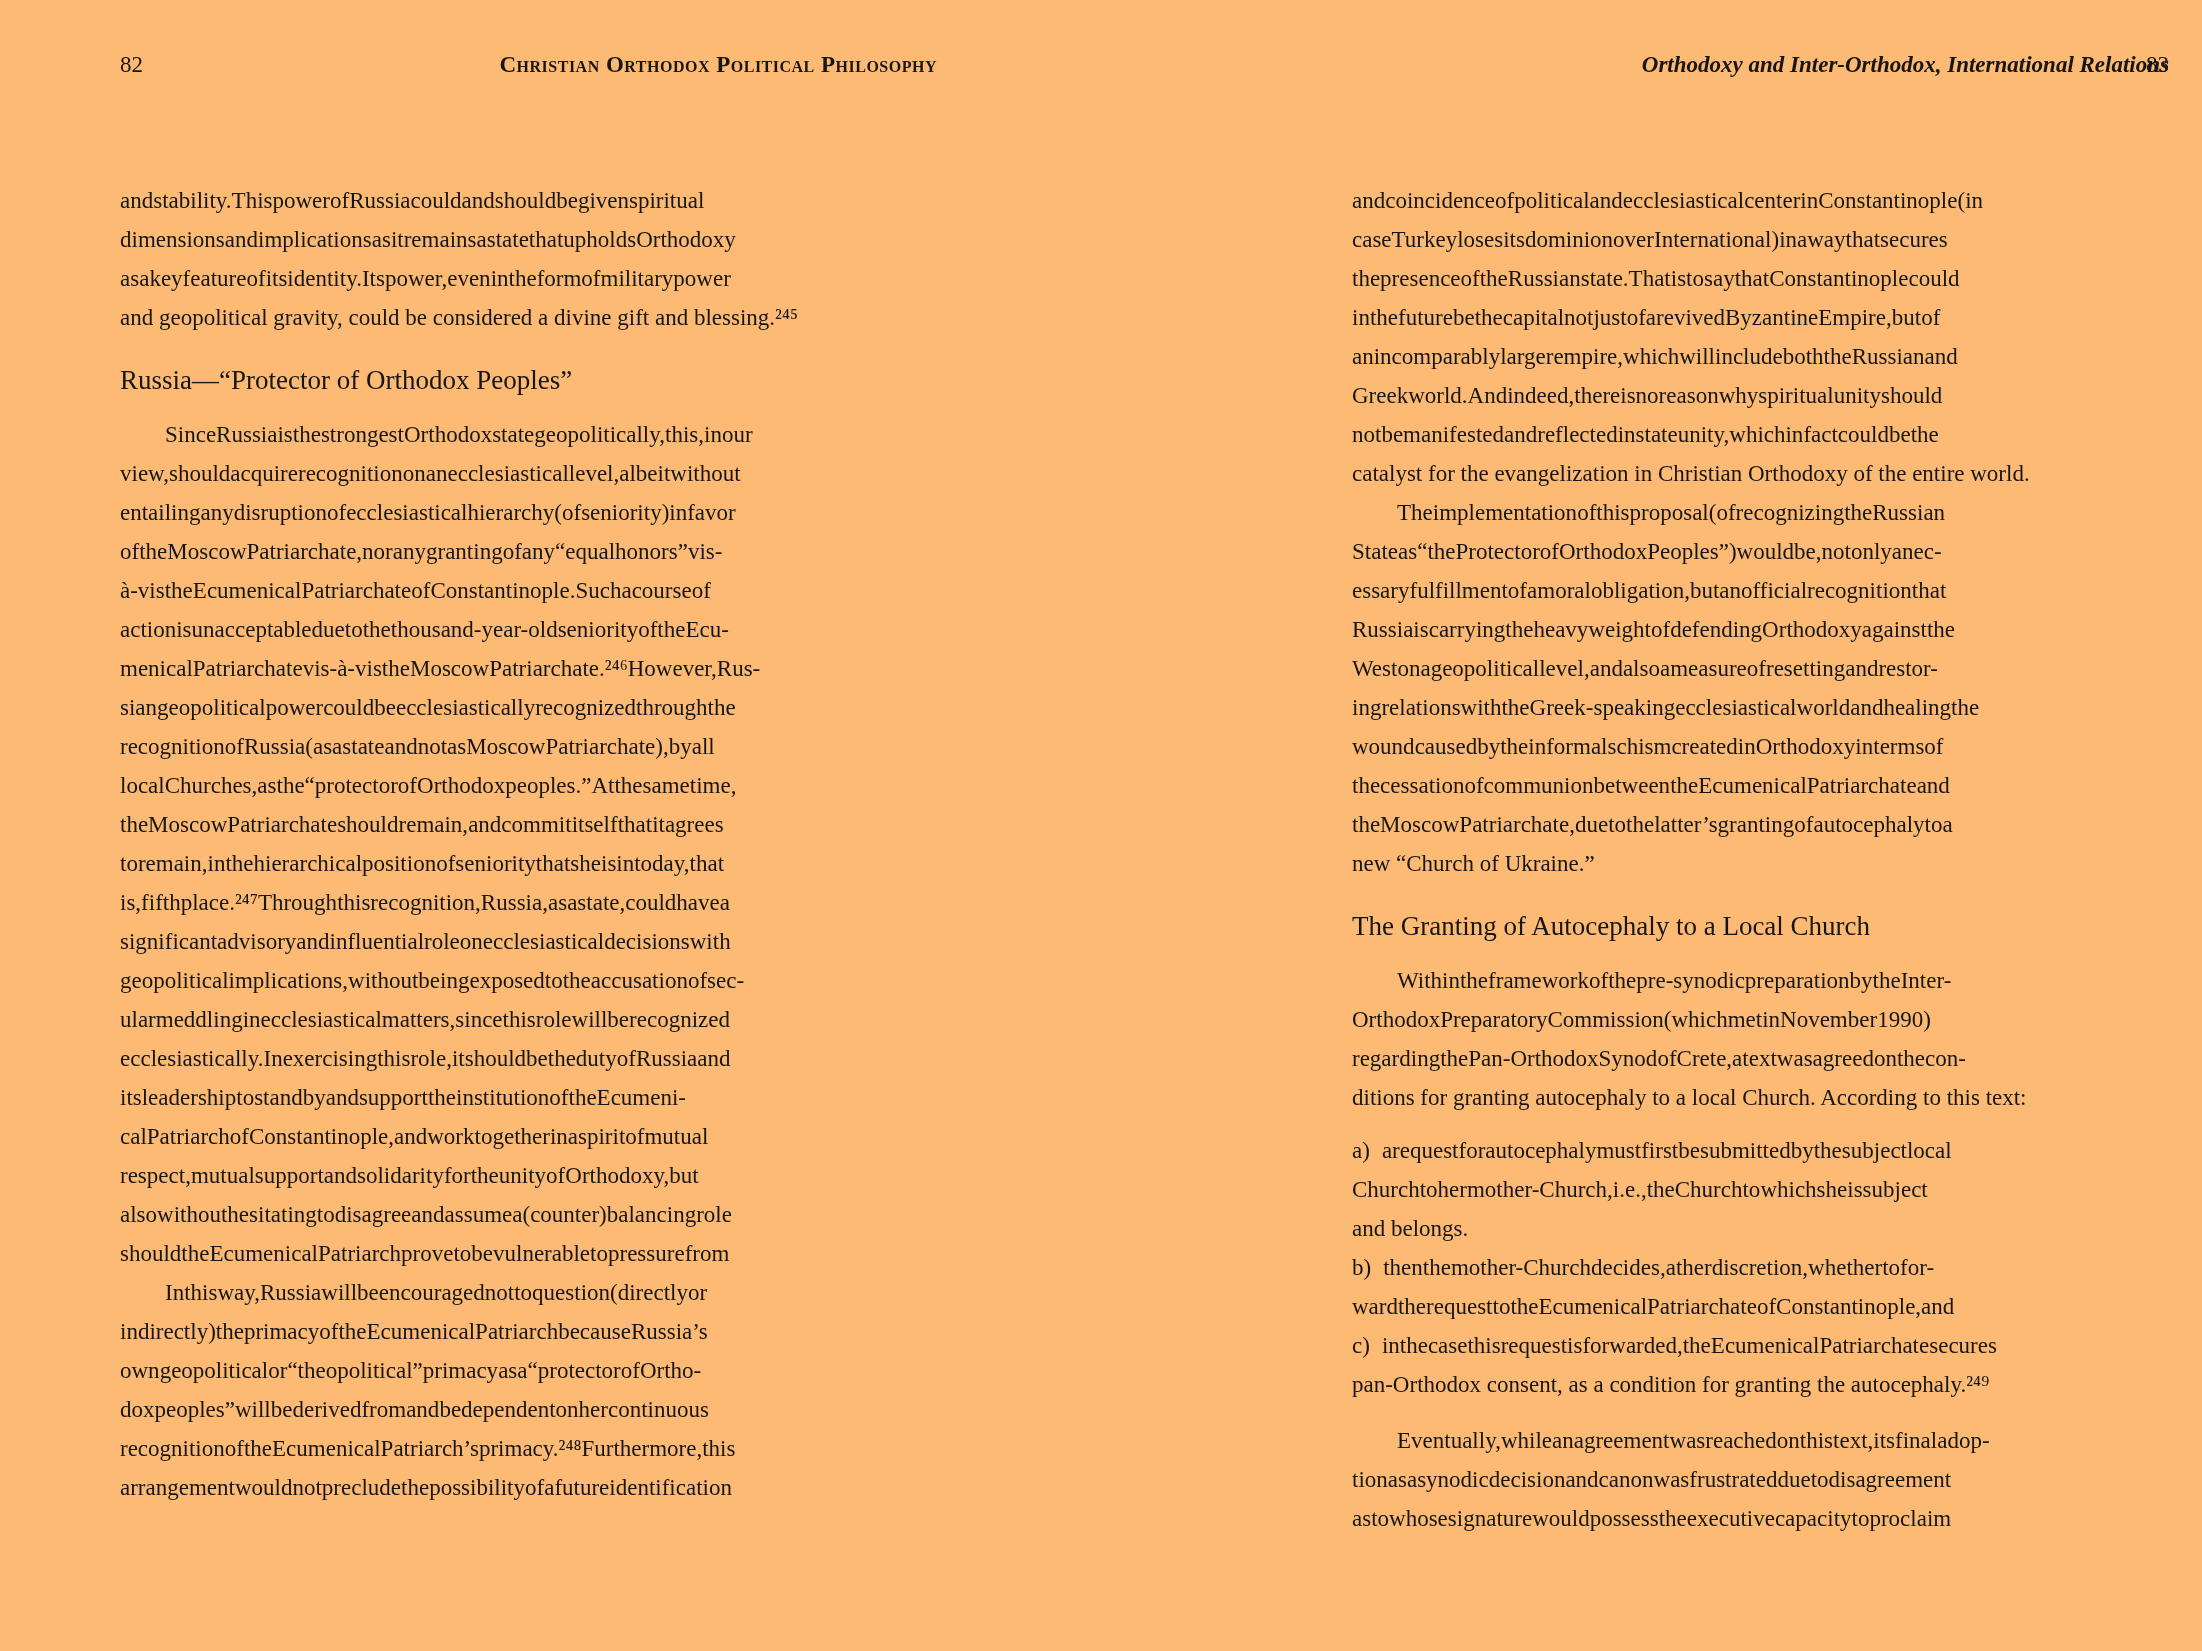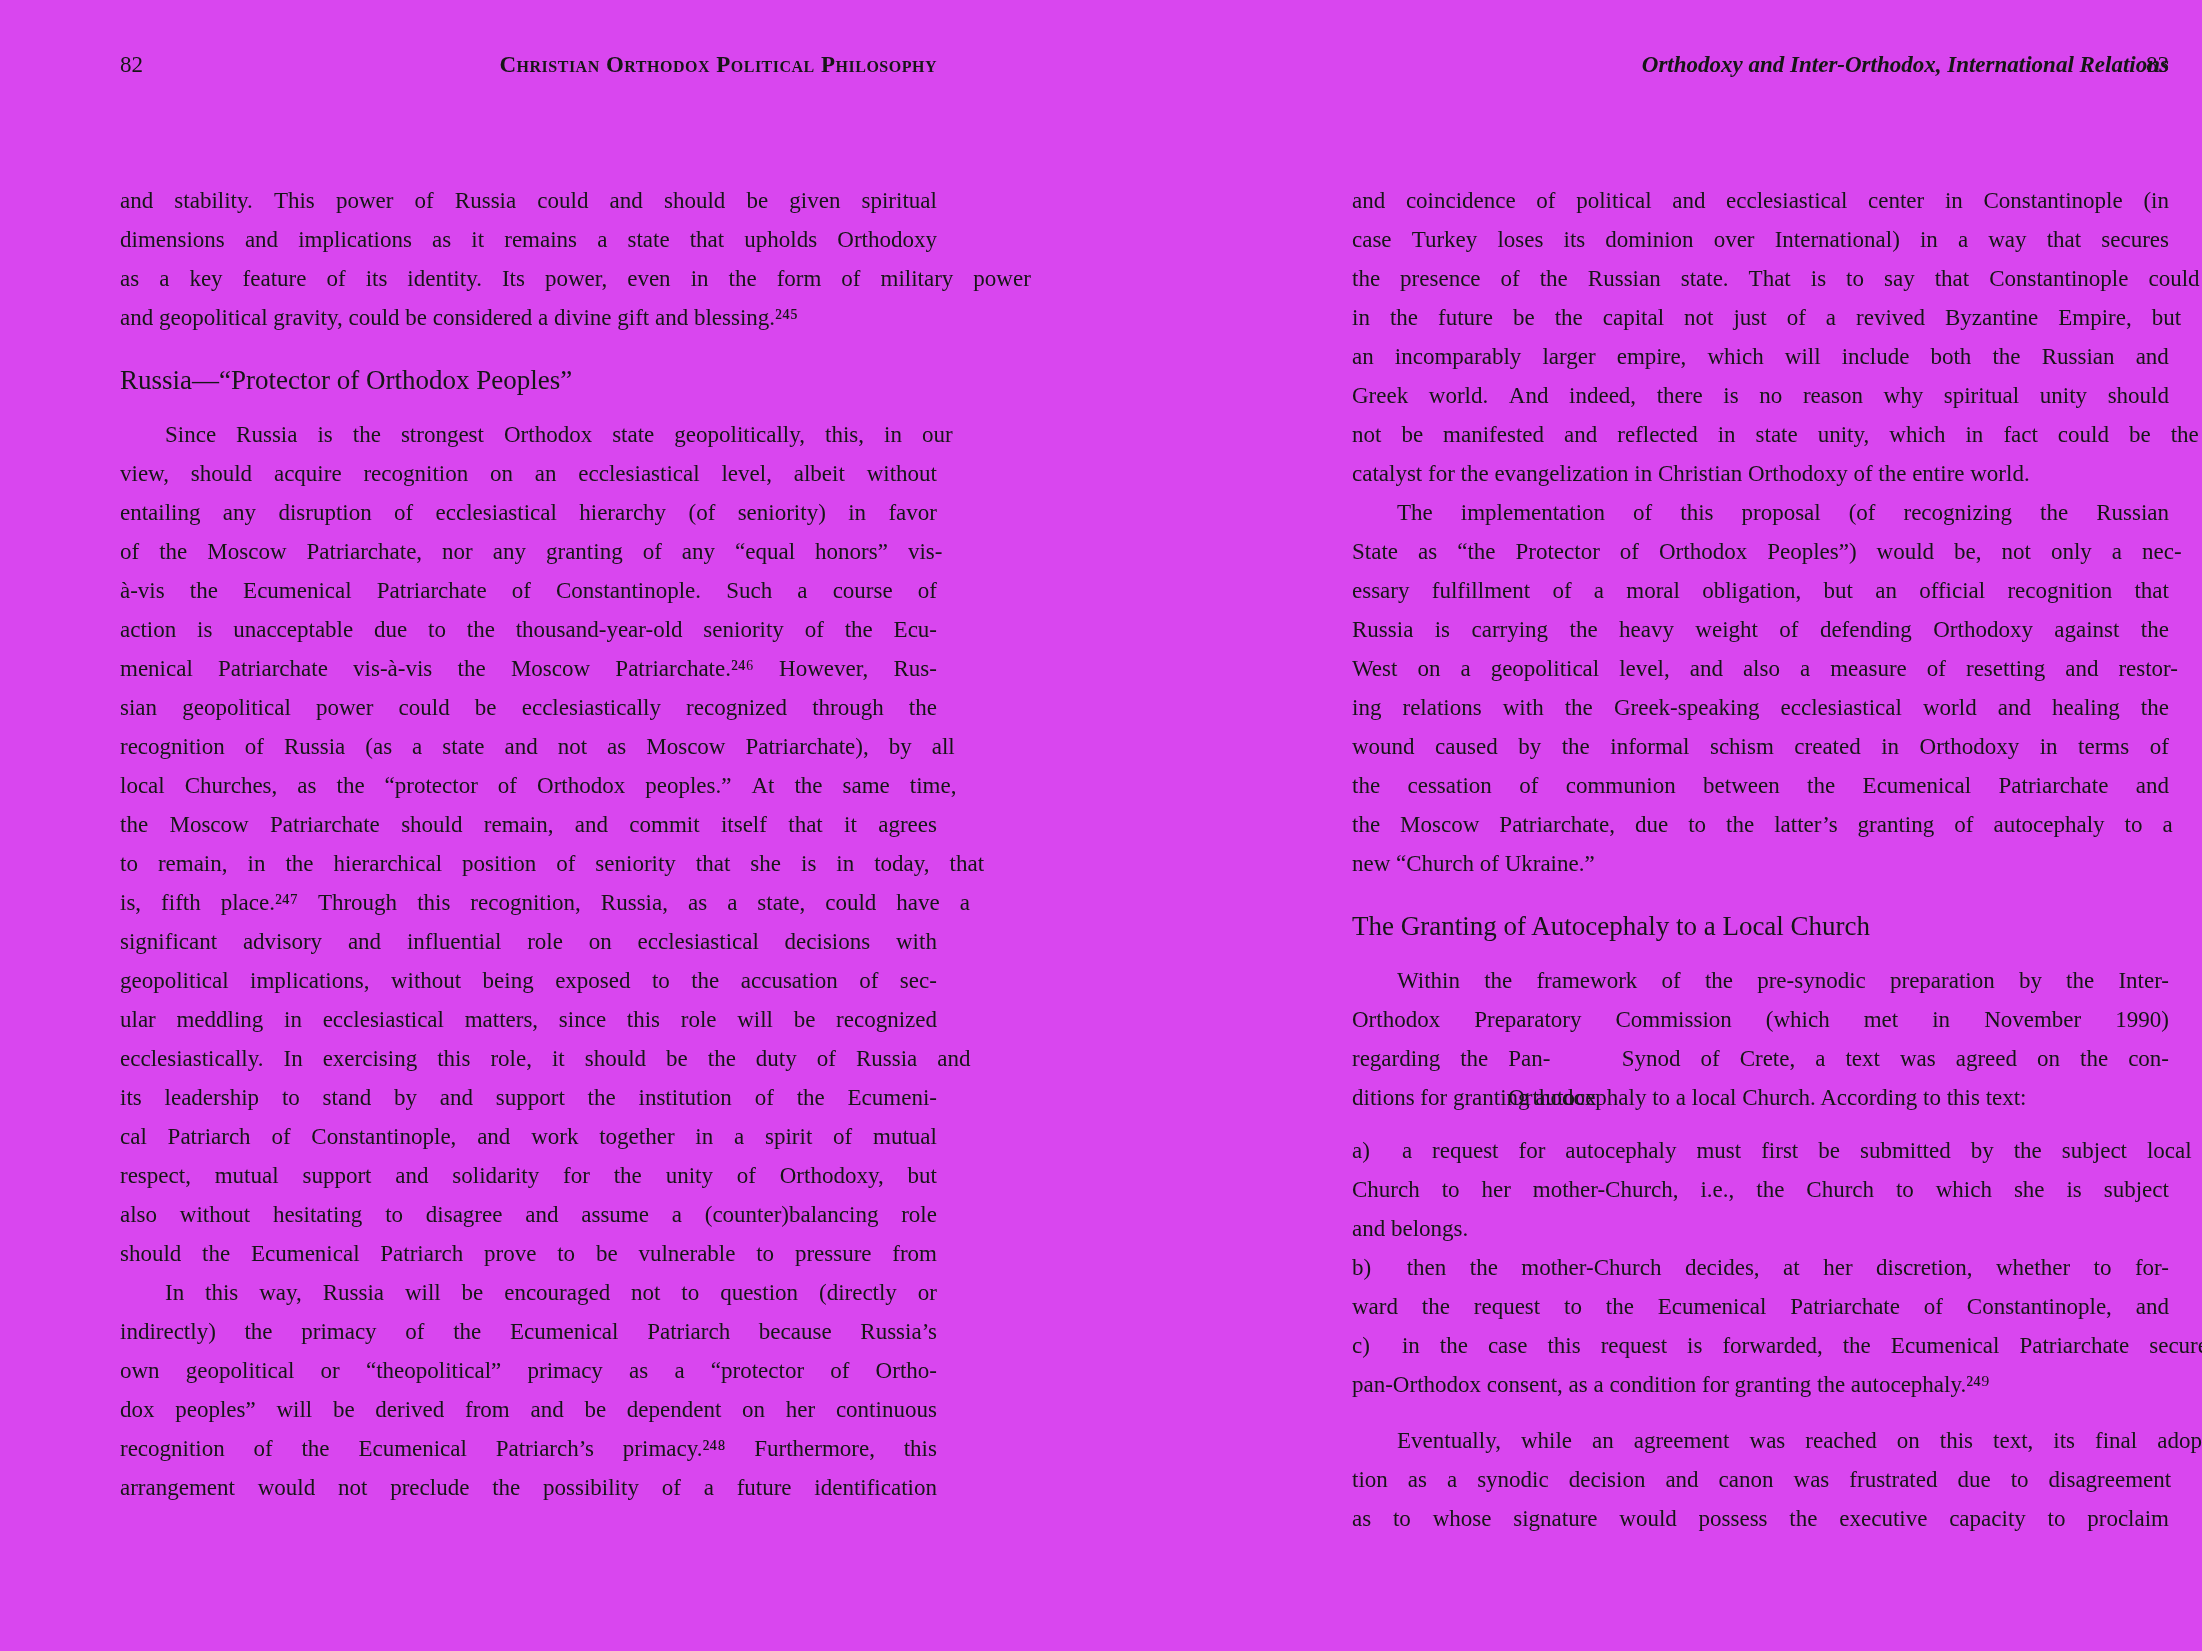--- a/index.html
+++ b/index.html
@@ -1,35 +1,35 @@
 <!DOCTYPE html>
 <html style="font-size:13.8px"><head>
 <meta charset="utf-8">
 <style>
   html,body{margin:0;padding:0;background:#ffffff;}
   .spread{
-    position:relative;width:2203px;height:1652px;background:#d946ef;color:#161616;
+    position:relative;width:2203px;height:1652px;background:#fdba74;color:#161616;
     font-family:"Liberation Serif","DejaVu Serif",serif;
     -webkit-font-smoothing:antialiased;
   }
   .page{position:absolute;top:0;height:1652px;}
   #page-82{left:120px;width:817px;}
   #page-83{left:1352px;width:817px;}
 
   .running-head{position:absolute;top:50px;left:0;width:100%;height:29px;line-height:29px;font-size:23px;}
   .rh-title{display:block;text-align:right;font-weight:bold;}
   #page-82 .rh-title{font-variant:small-caps;letter-spacing:0.5px;}
   #page-83 .rh-title{font-style:italic;}
   .rh-num{position:absolute;top:0;font-size:23px;}
   #page-82 .rh-num{left:0;}
   #page-83 .rh-num{right:0;}
 
   .body{position:absolute;top:181px;left:0;width:100%;}
   .line{height:39px;line-height:39px;font-size:23px;white-space:pre;}
-  .line.j{display:flex;justify-content:space-between;white-space:normal;gap:20px;}
+  .line.j{display:flex;white-space:normal;}
   .line.ind{padding-left:45px;}
   .lbl{margin-right:12px;}
   .heading{font-size:27px;font-weight:normal;height:43px;line-height:43px;margin:22.4px 0 13px 0;}
   .mt{margin-top:13.8px;}
   .mb{margin-bottom:17px;}
 </style>
 </head>
 <body>
 
 <div class="spread">

